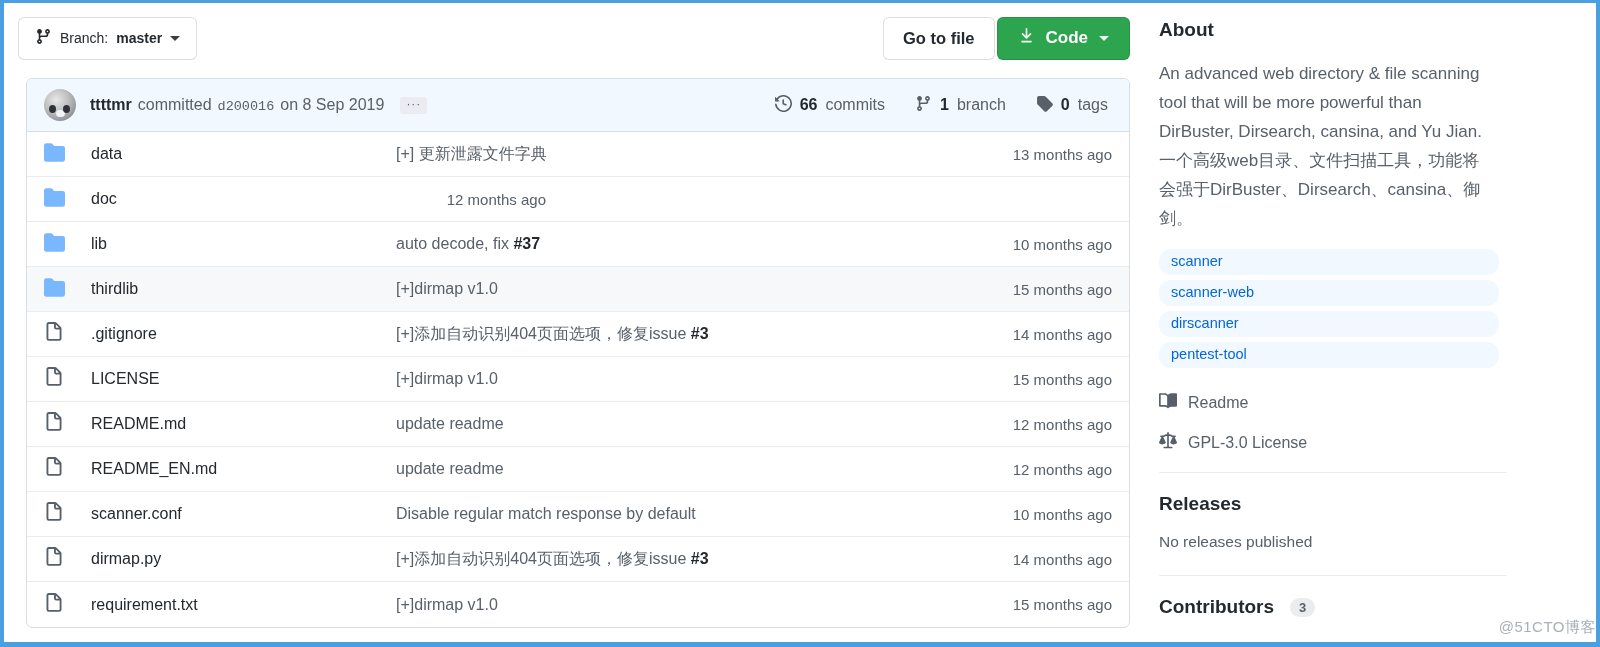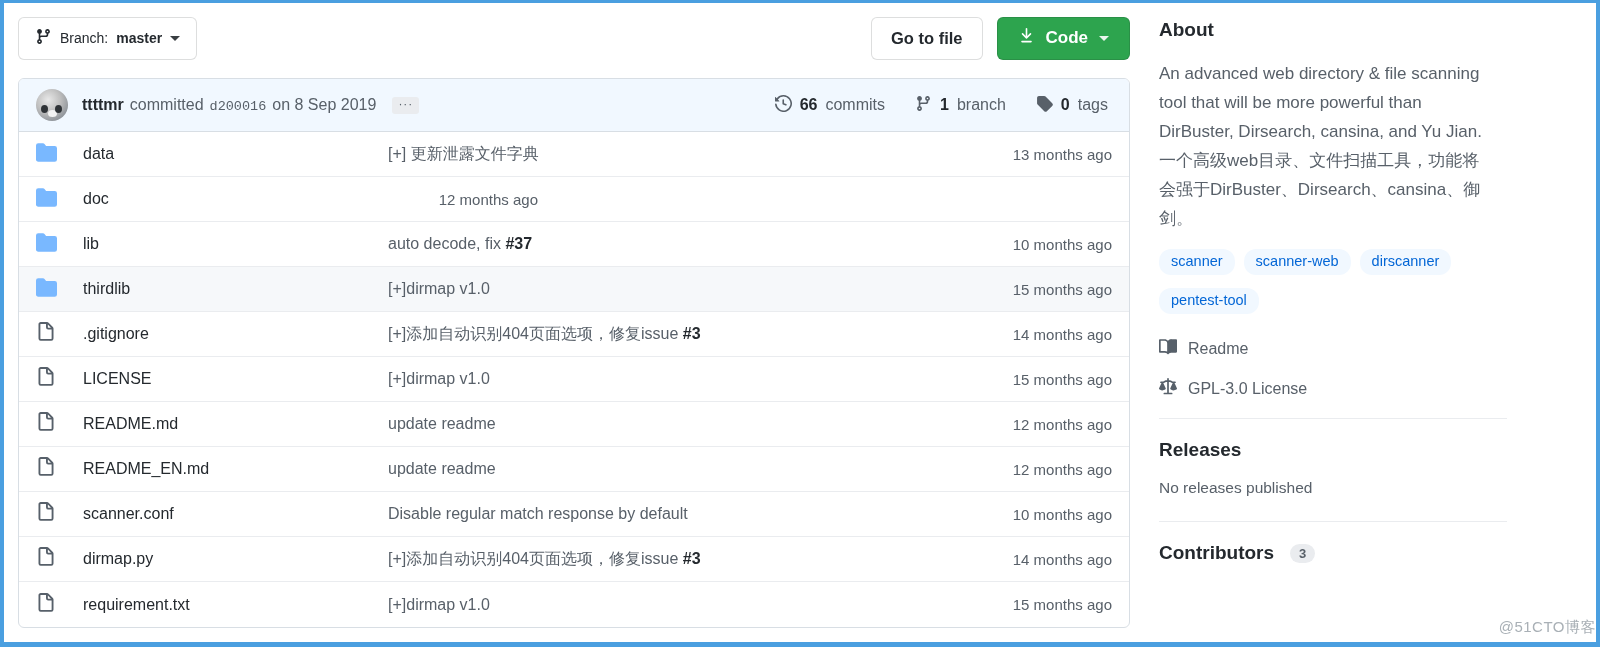--- a/index.html
+++ b/index.html
@@ -62,21 +62,21 @@
 
   .btn-branch {
     background: #fff;
     font-weight: 400;
     font-size: 14px;
     padding: 0 16px;
     height: 43px;
   }
   .btn-branch .bname { font-weight: 700; }
 
-  .right-btns { display: flex; align-items: flex-end; gap: 14px; }
+  .right-btns { display: flex; align-items: flex-end; gap: 2px; }
 
   .btn-gotofile {
     background: #fff;
     font-weight: 600;
     font-size: 16.5px;
     height: 43px;
     padding: 0 19px;
   }
 
   .btn-code {
@@ -98,20 +98,21 @@
     display: inline-block;
     opacity: .9;
   }
 
   
   .filebox {
     border: 1px solid #d8dee4;
     border-radius: 6px;
     overflow: hidden;
     background: #fff;
+    margin-left: 8px;
   }
 
   .commit-bar {
     background: #f1f8ff;
     border-bottom: 1px solid #d8dee4;
     height: 53px;
     display: flex;
     align-items: center;
     padding: 0 17px;
     gap: 0;
@@ -256,23 +257,24 @@
     font-size: 17px;
     line-height: 29px;
     color: #586069;
     max-width: 330px;
     margin-bottom: 16px;
   }
 
   .topics {
     display: flex;
     flex-wrap: wrap;
-    gap: 13px 9px;
+    gap: 5px 9px;
     max-width: 340px;
     margin-bottom: 24px;
+    flex-direction: column;
   }
   .topic {
     background: #f1f8ff;
     color: #0366d6;
     border-radius: 12px;
     padding: 4px 12px 5px;
     font-size: 14.5px;
     line-height: 17px;
     cursor: pointer;
     white-space: nowrap;

